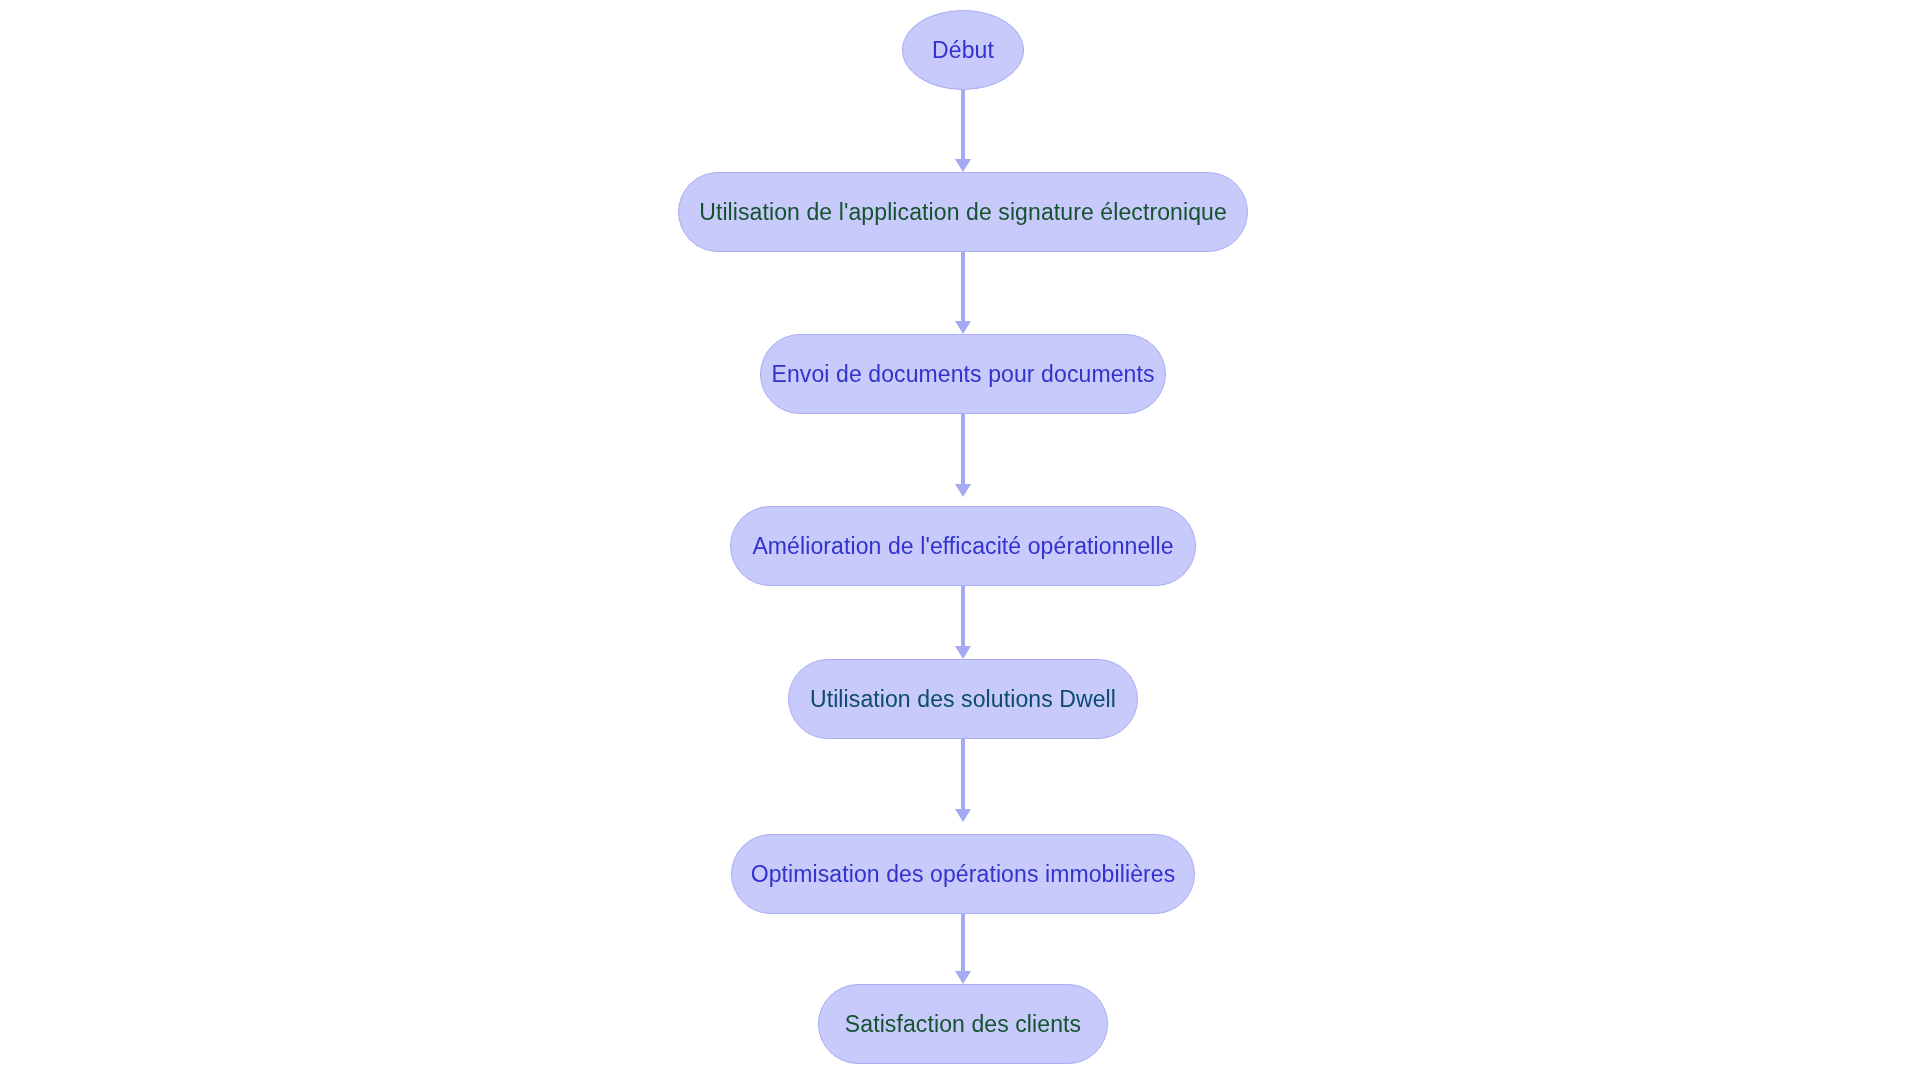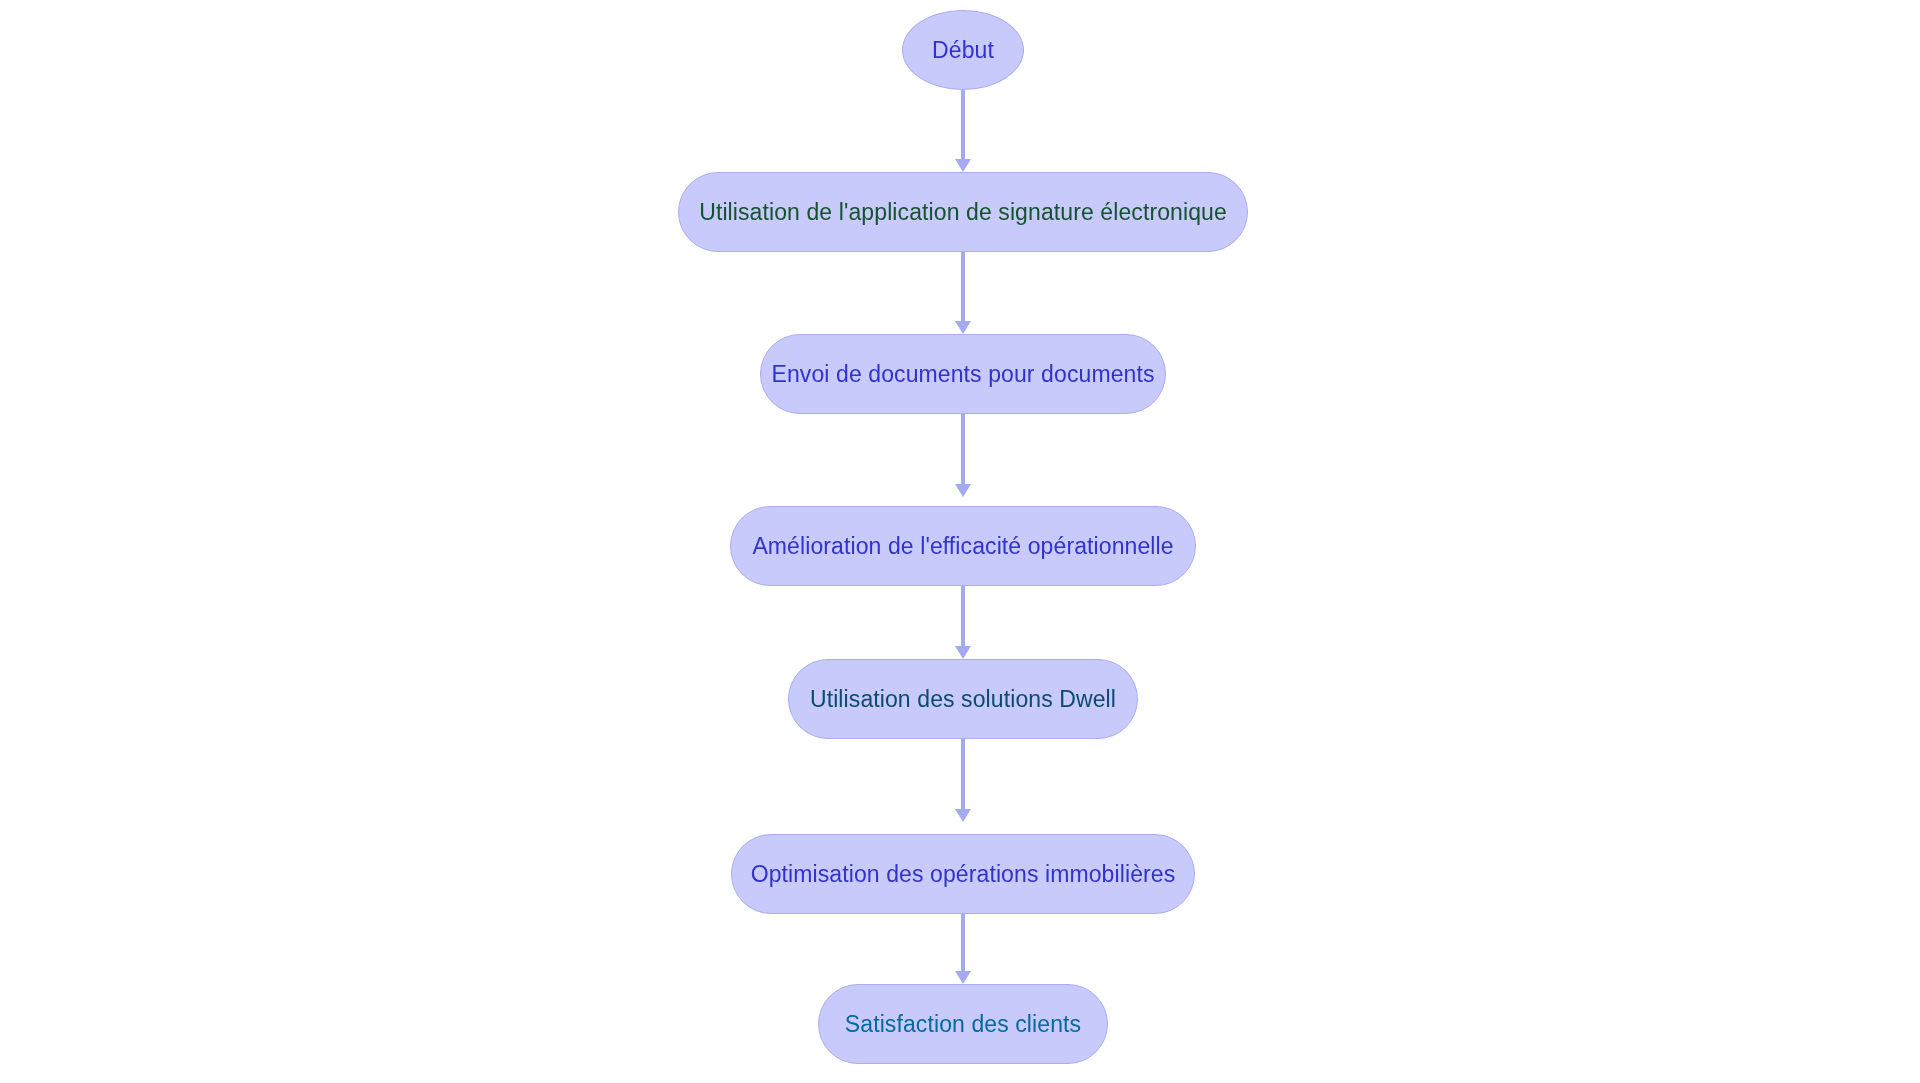--- a/index.html
+++ b/index.html
@@ -115,15 +115,15 @@
     <div class="node" style="left: 730px; top: 497px; width: 466px; height: 80px; background: rgb(199, 202, 251); border-color: rgb(169, 173, 243); margin-top: 9px;">
       <span class="node-label" style="color: rgb(50, 50, 204);">Amélioration de l'efficacité opérationnelle</span>
     </div>
     <div class="node" style="left: 788px; top: 659px; width: 350px; height: 80px; background: rgb(199, 202, 251); border-color: rgb(169, 173, 243);">
       <span class="node-label" style="color: #0c4a6e;">Utilisation des solutions Dwell</span>
     </div>
     <div class="node" style="left: 731px; top: 822px; width: 464px; height: 80px; background: rgb(199, 202, 251); border-color: rgb(169, 173, 243); margin-top: 12px;">
       <span class="node-label" style="color: rgb(50, 50, 204);">Optimisation des opérations immobilières</span>
     </div>
     <div class="node" style="left: 818px; top: 984px; width: 290px; height: 80px; background: rgb(199, 202, 251); border-color: rgb(169, 173, 243);">
-      <span class="node-label" style="color: #0369a1;">Satisfaction des clients</span>
+      <span class="node-label" style="color: #14532d;">Satisfaction des clients</span>
     </div>
   </div>
 
 </body></html>

